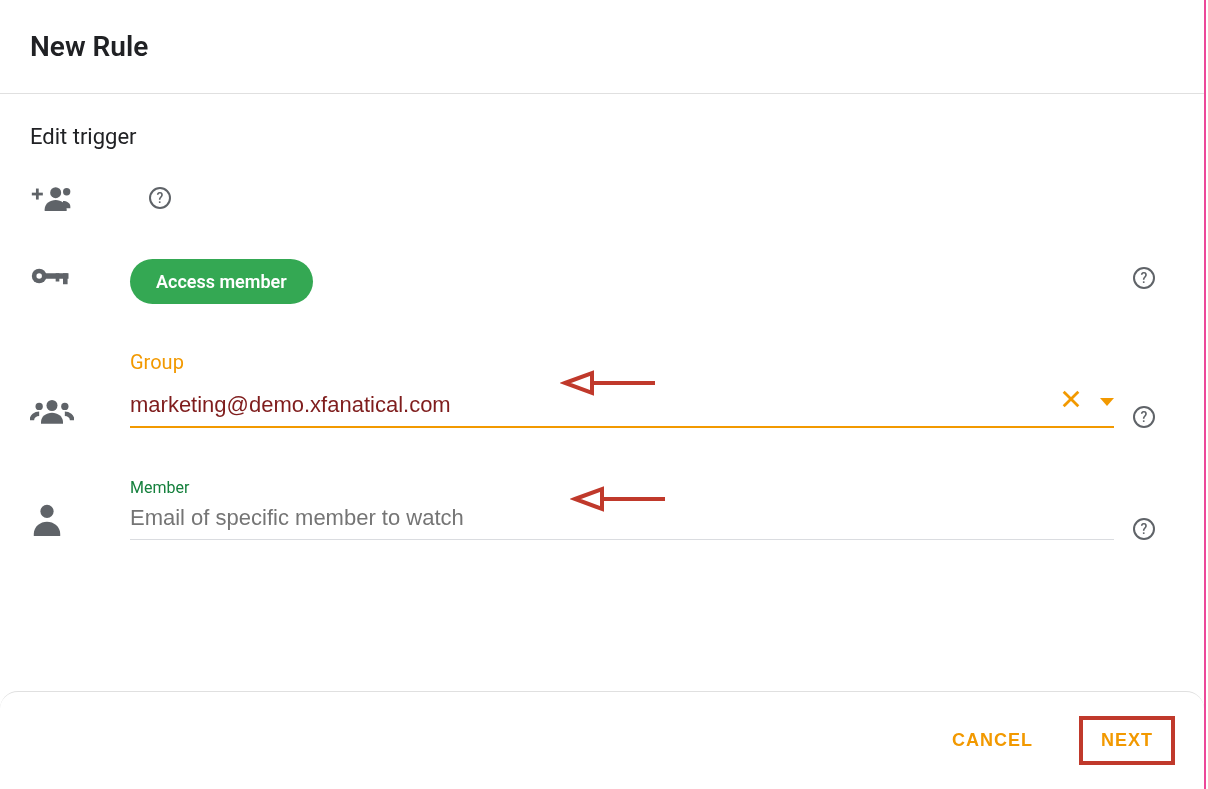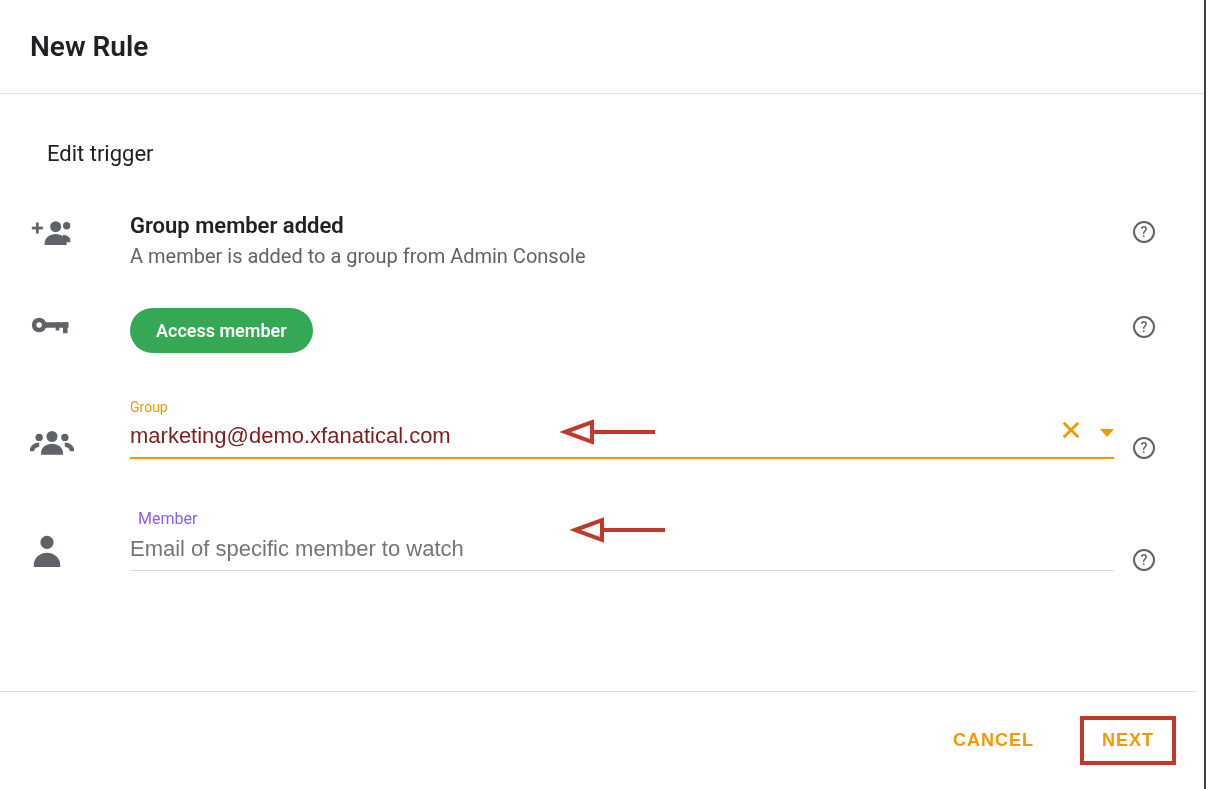--- a/index.html
+++ b/index.html
@@ -7,38 +7,38 @@
     margin: 0;
     font-family: 'Roboto', 'Helvetica Neue', Arial, sans-serif;
     background: #fff;
     color: #202124;
     width: 1208px;
     height: 789px;
     position: relative;
   }
   .container {
     width: 1206px;
-    border-right: 2px solid #404040;
+    border-right: 2px solid #ec4899;
     height: 789px;
     position: relative;
   }
   .header {
     padding: 30px 30px 30px 30px;
     border-bottom: 1px solid #e0e0e0;
   }
   .page-title {
     font-size: 28px;
     font-weight: 600;
     margin: 0;
     color: #202124;
   }
   .section-title {
     font-size: 22px;
     font-weight: 400;
-    margin: 17px;
+    margin: 0;
     padding: 30px 42px 20px 30px;
     color: #202124;
   }
   .row {
     display: flex;
     align-items: flex-start;
     padding: 10px 30px;
   }
   .icon-col {
     width: 100px;
@@ -87,28 +87,28 @@
     display: inline-flex;
     align-items: center;
     background: #34a853;
     color: #fff;
     font-size: 18px;
     font-weight: 600;
     padding: 12px 26px;
     border-radius: 999px;
   }
   .field-label {
-    font-size: 14px;
+    font-size: 20px;
     color: #f29900;
-    margin: 0 0 4px 0;
+    margin: 0 0 14px 0;
   }
   .field-label-gray {
     font-size: 16px;
-    color: #8b5cf6;
-    margin: 0 0 4px 8px;
+    color: #15803d;
+    margin: 0 0 4px 0;
   }
   .input-wrap {
     position: relative;
     border-bottom: 1px solid #dadce0;
     padding: 4px 70px 8px 0;
   }
   .input-wrap.active {
     border-bottom: 2px solid #f29900;
   }
   .input-value {
@@ -143,27 +143,28 @@
     height: 0;
     border-left: 7px solid transparent;
     border-right: 7px solid transparent;
     border-top: 8px solid #f29900;
     cursor: pointer;
   }
   .footer {
     position: absolute;
     bottom: 0;
     left: 0;
-    right: 8px;
+    right: 0;
     border-top: 1px solid #e0e0e0;
-    padding: 24px 20px;
+    padding: 24px 29px;
     display: flex;
     justify-content: flex-end;
     align-items: center;
     gap: 30px;
+    border-radius: 18px;
   }
   .btn-text {
     font-size: 18px;
     font-weight: 700;
     letter-spacing: 1px;
     color: #f29900;
     background: none;
     border: none;
     cursor: pointer;
     padding: 10px 16px;
@@ -192,24 +193,20 @@
       <span>
         <svg width="44" height="30" viewBox="0 0 48 32">
           <circle cx="28" cy="8" r="6"></circle>
           <circle cx="40" cy="7" r="4"></circle>
           <path d="M16 26 c0-6 6-10 12-10 s12 4 12 10 v2 H16 z"></path>
           <path d="M36 17 c4 0 8 2 8 6 v2 h-8"></path>
           <rect x="2" y="8" width="12" height="3"></rect>
           <rect x="6.5" y="3.5" width="3" height="12"></rect>
         </svg>
       </span>
-    </div>
-    <div class="content-col">
-      <p class="trigger-title">Group member added</p>
-      <p class="trigger-desc">A member is added to a group from Admin Console</p>
     </div>
     <div class="help-col">
       <div class="help-circle">?</div>
     </div>
   </div>
 
   <div class="row" style="margin-top:20px;">
     <div class="icon-col">
       <span>
         <svg width="44" height="22" viewBox="0 0 48 24">

